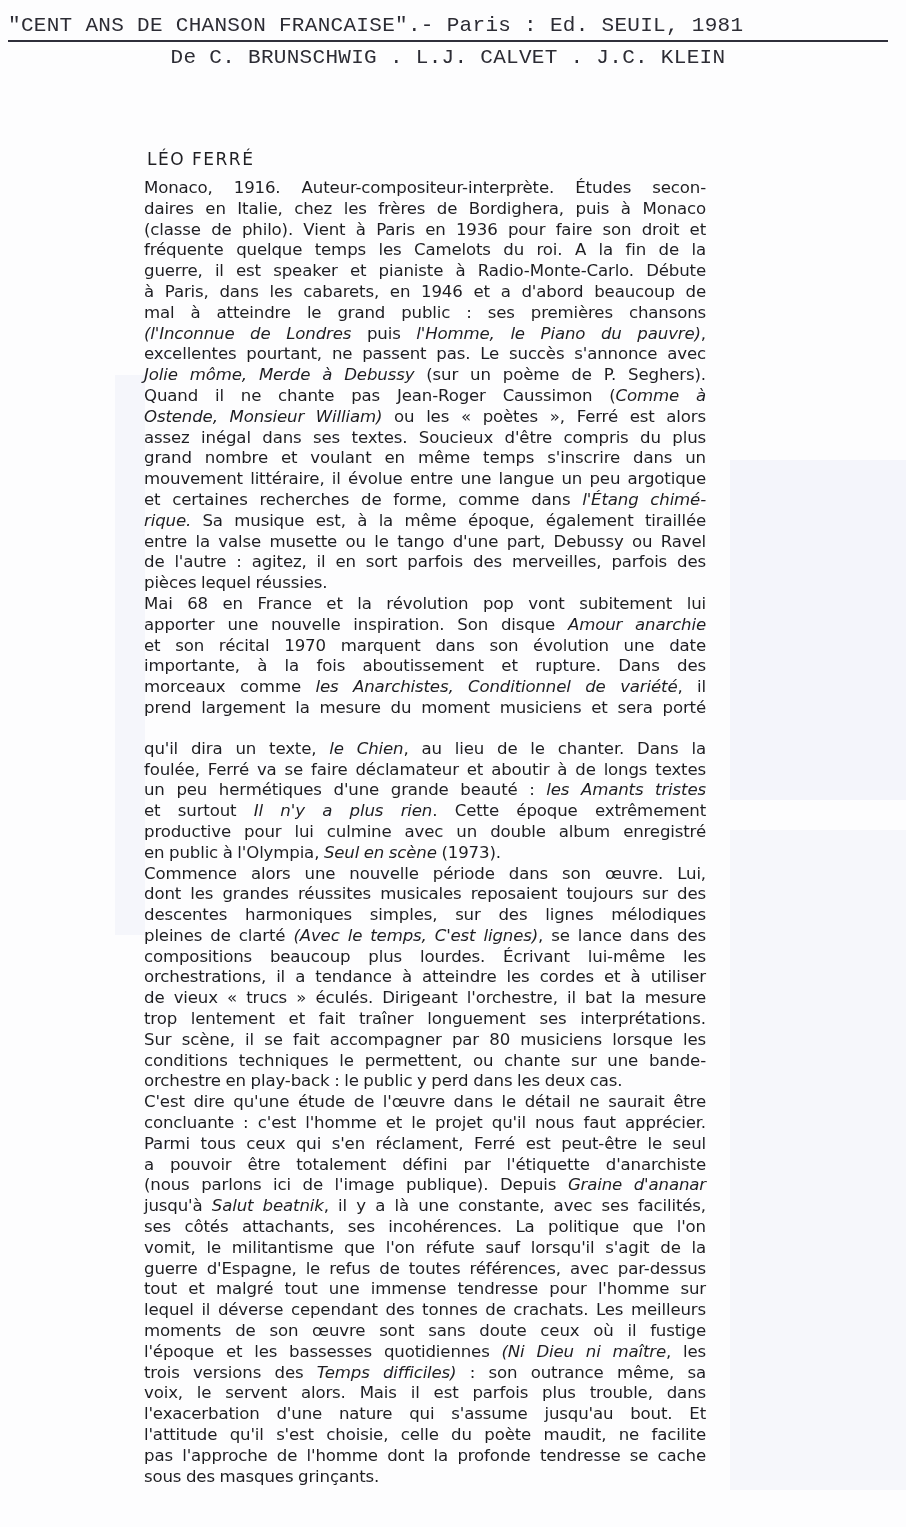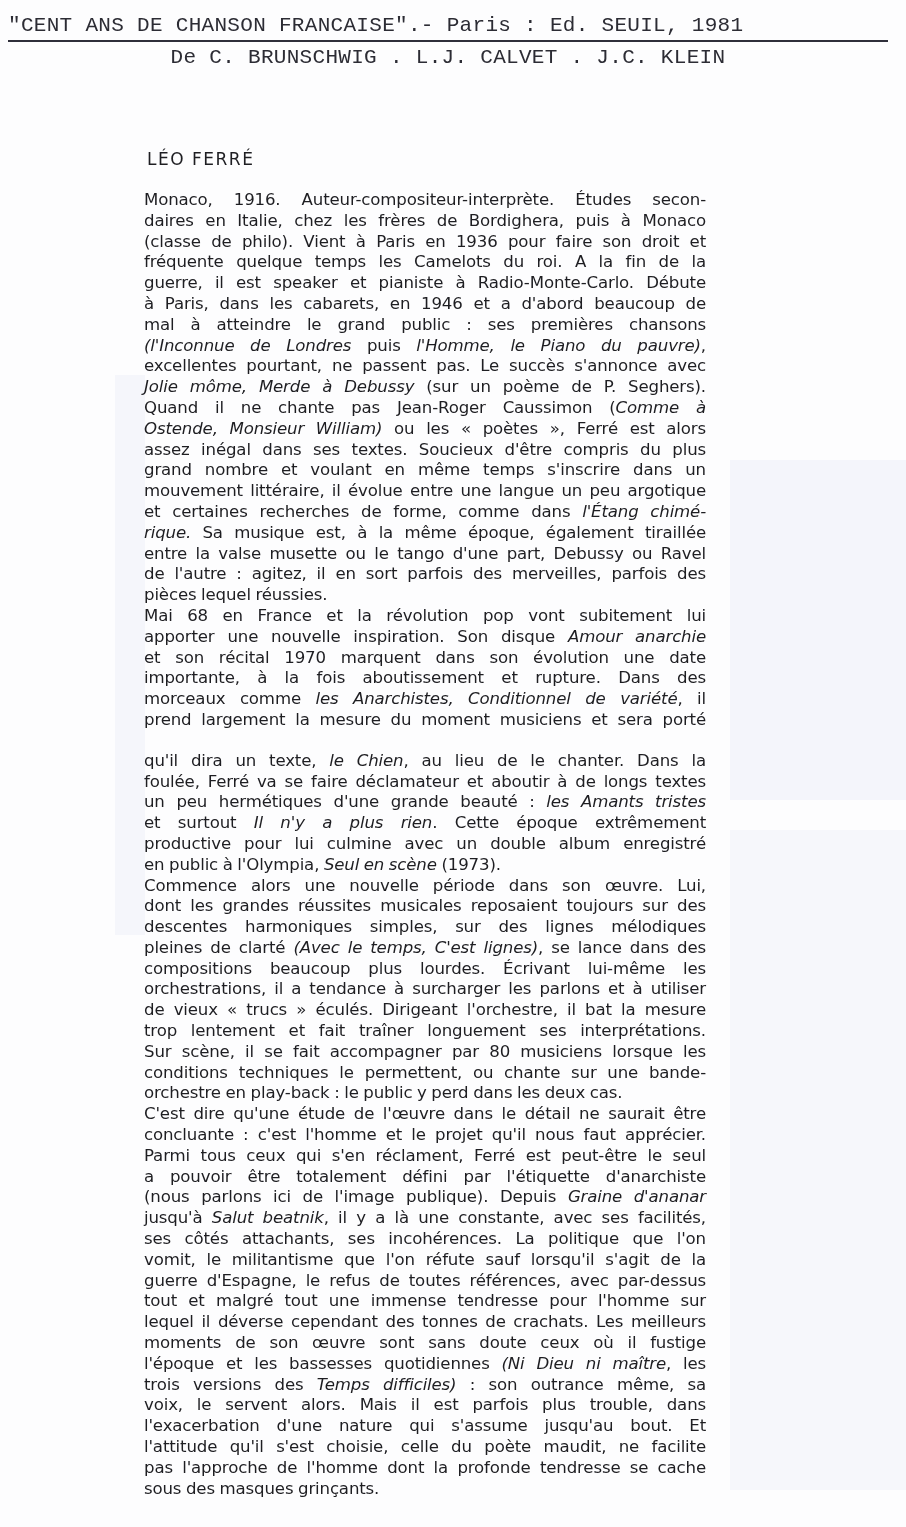--- a/index.html
+++ b/index.html
@@ -50,21 +50,21 @@
       top: 148px;
       width: 562px;
       font-family: "DejaVu Serif", "Liberation Serif", serif;
       color: #1e1e22;
     }
     .article-title {
       font-family: "DejaVu Sans", "Liberation Sans", sans-serif;
       font-size: 17px;
       letter-spacing: 1.5px;
       font-weight: normal;
-      margin: 0 0 20px 3px;
+      margin: 0 0 8px 3px;
       line-height: 22px;
     }
     .line {
       display: block;
       font-size: 16.6px;
       line-height: 20.8px;
       height: 20.8px;
       white-space: nowrap;
       text-align: justify;
       text-align-last: justify;
@@ -131,21 +131,21 @@
       <span class="line">foulée, Ferré va se faire déclamateur et aboutir à de longs textes</span>
       <span class="line">un peu hermétiques d'une grande beauté : <i>les Amants tristes</i></span>
       <span class="line">et surtout <i>Il n'y a plus rien</i>. Cette époque extrêmement</span>
       <span class="line">productive pour lui culmine avec un double album enregistré</span>
       <span class="line last">en public à l'Olympia, <i>Seul en scène</i> (1973).</span>
       <span class="line">Commence alors une nouvelle période dans son œuvre. Lui,</span>
       <span class="line">dont les grandes réussites musicales reposaient toujours sur des</span>
       <span class="line">descentes harmoniques simples, sur des lignes mélodiques</span>
       <span class="line">pleines de clarté <i>(Avec le temps, C'est lignes)</i>, se lance dans des</span>
       <span class="line">compositions beaucoup plus lourdes. Écrivant lui-même les</span>
-      <span class="line">orchestrations, il a tendance à surcharger les parlons et à utiliser</span>
+      <span class="line">orchestrations, il a tendance à atteindre les cordes et à utiliser</span>
       <span class="line">de vieux « trucs » éculés. Dirigeant l'orchestre, il bat la mesure</span>
       <span class="line">trop lentement et fait traîner longuement ses interprétations.</span>
       <span class="line">Sur scène, il se fait accompagner par 80 musiciens lorsque les</span>
       <span class="line">conditions techniques le permettent, ou chante sur une bande-</span>
       <span class="line last">orchestre en play-back : le public y perd dans les deux cas.</span>
       <span class="line">C'est dire qu'une étude de l'œuvre dans le détail ne saurait être</span>
       <span class="line">concluante : c'est l'homme et le projet qu'il nous faut apprécier.</span>
       <span class="line">Parmi tous ceux qui s'en réclament, Ferré est peut-être le seul</span>
       <span class="line">a pouvoir être totalement défini par l'étiquette d'anarchiste</span>
       <span class="line">(nous parlons ici de l'image publique). Depuis <i>Graine d'ananar</i></span>

